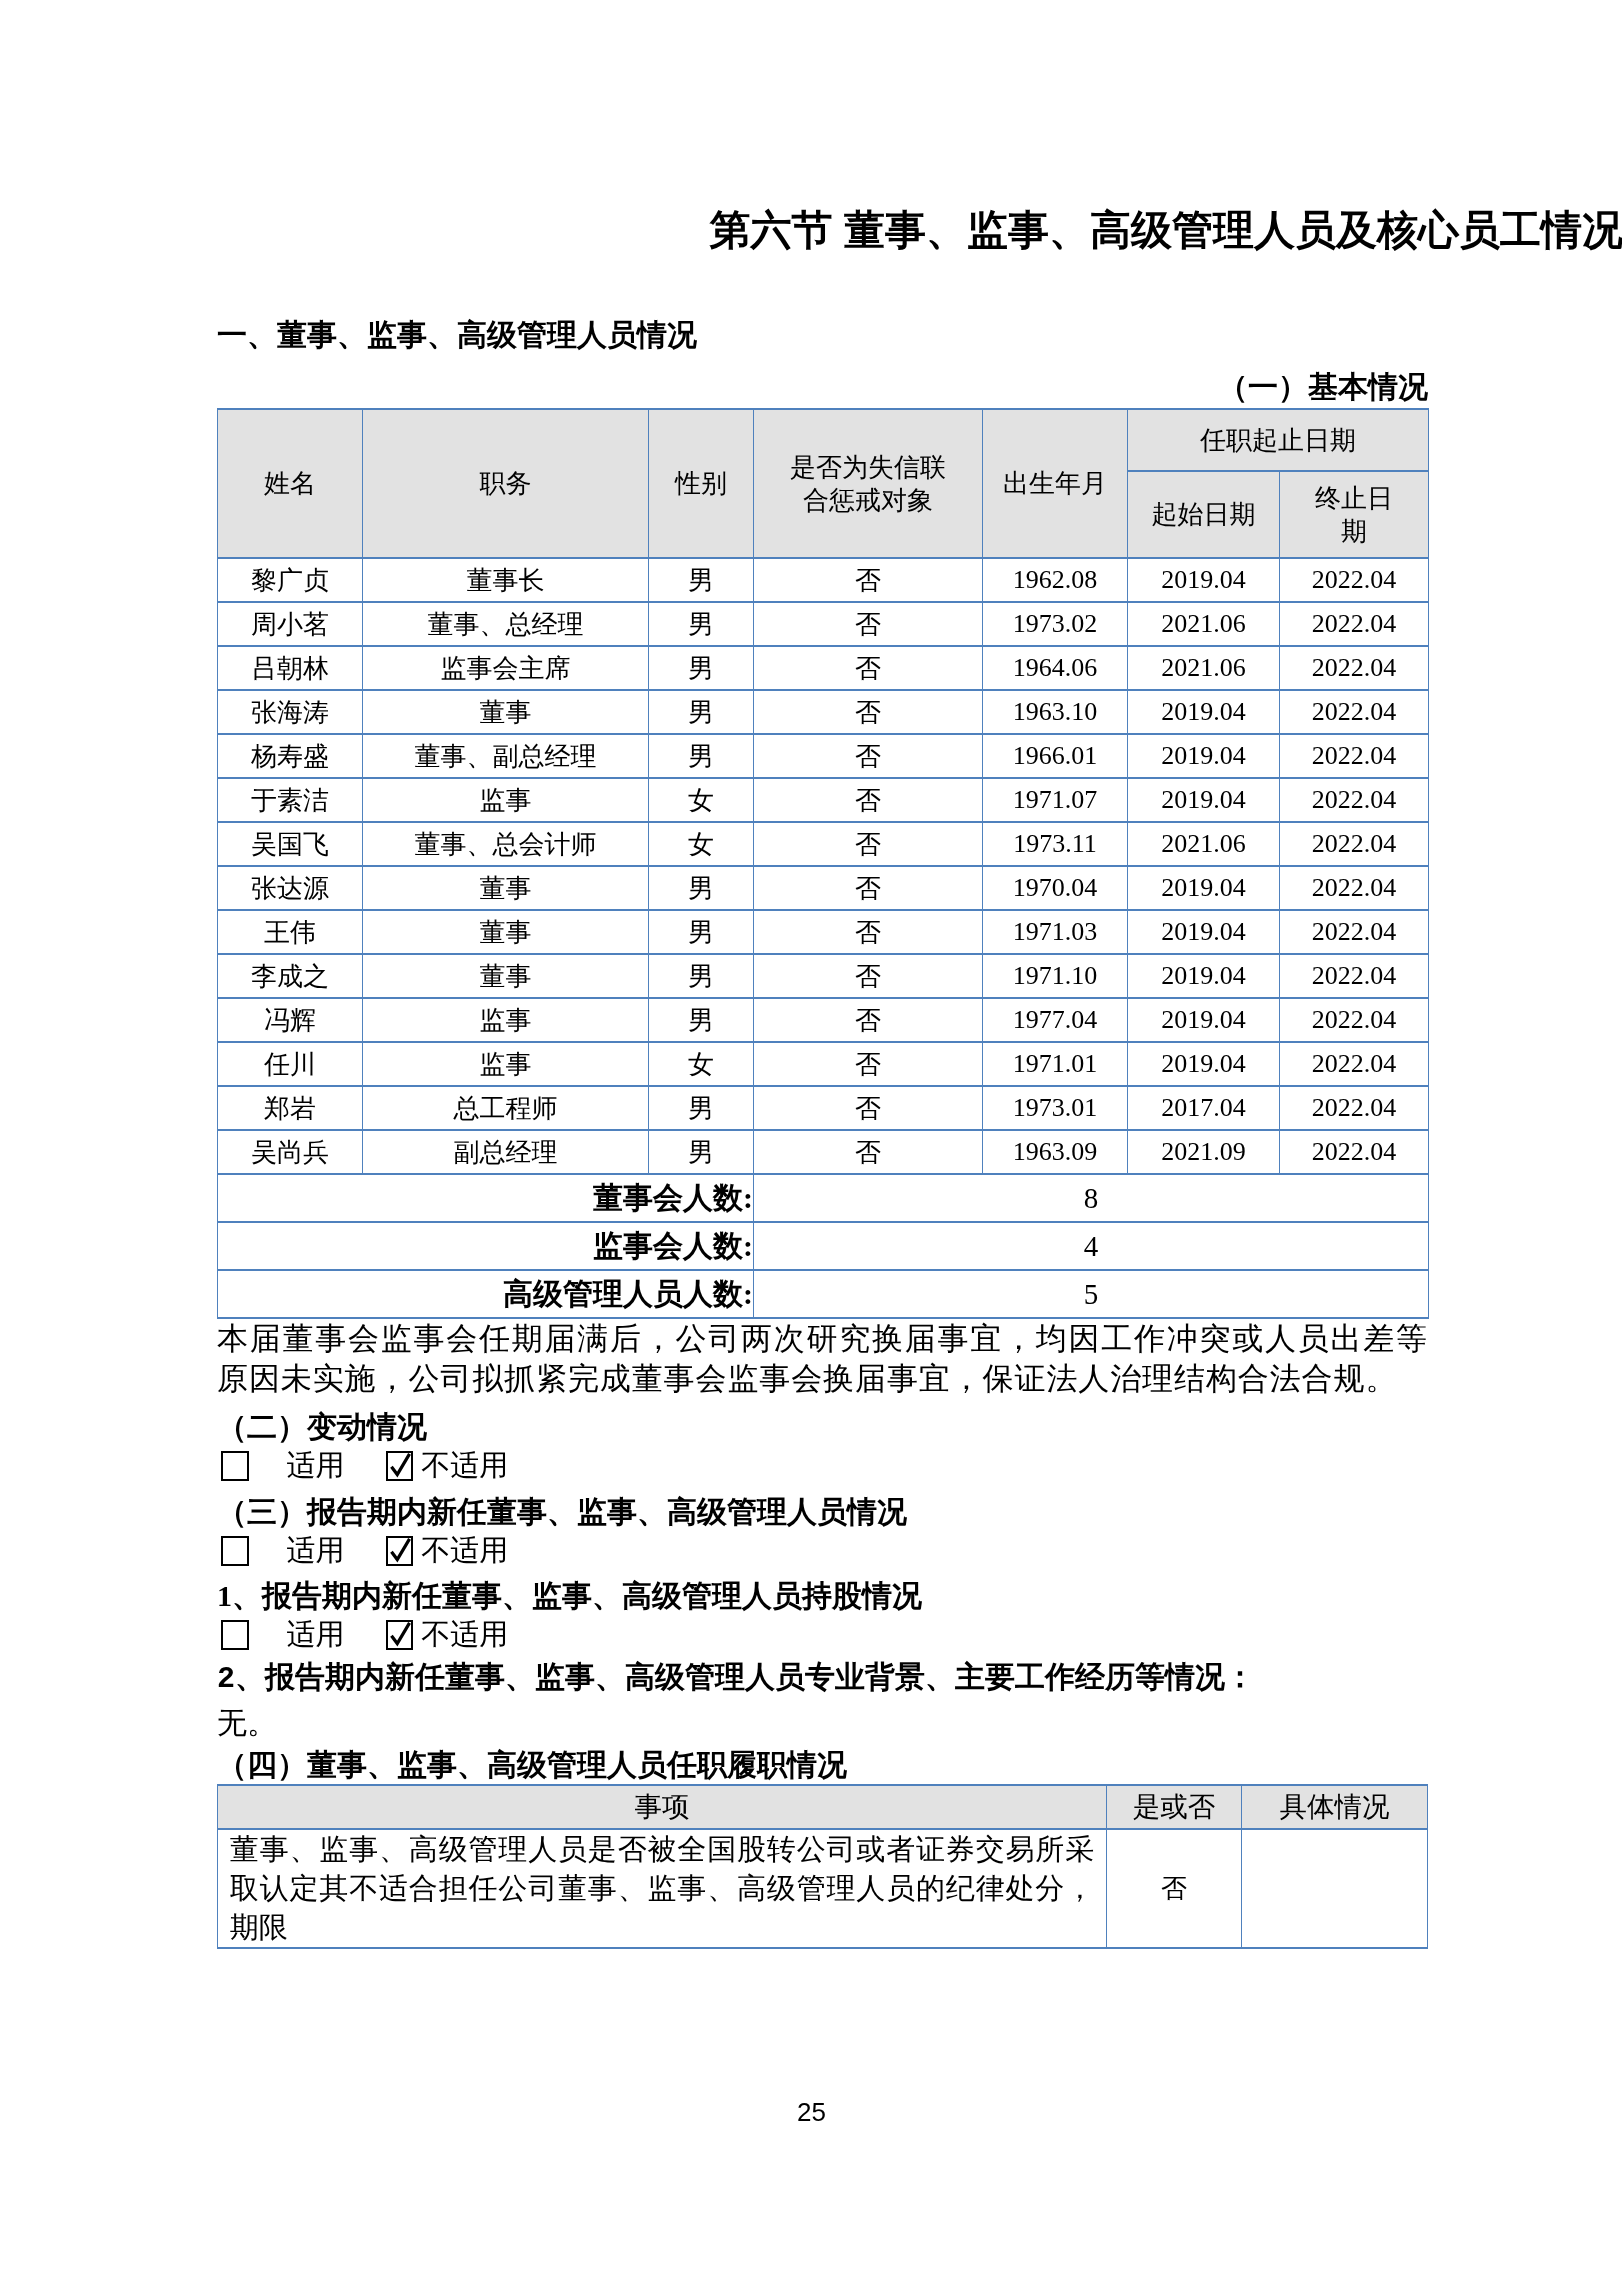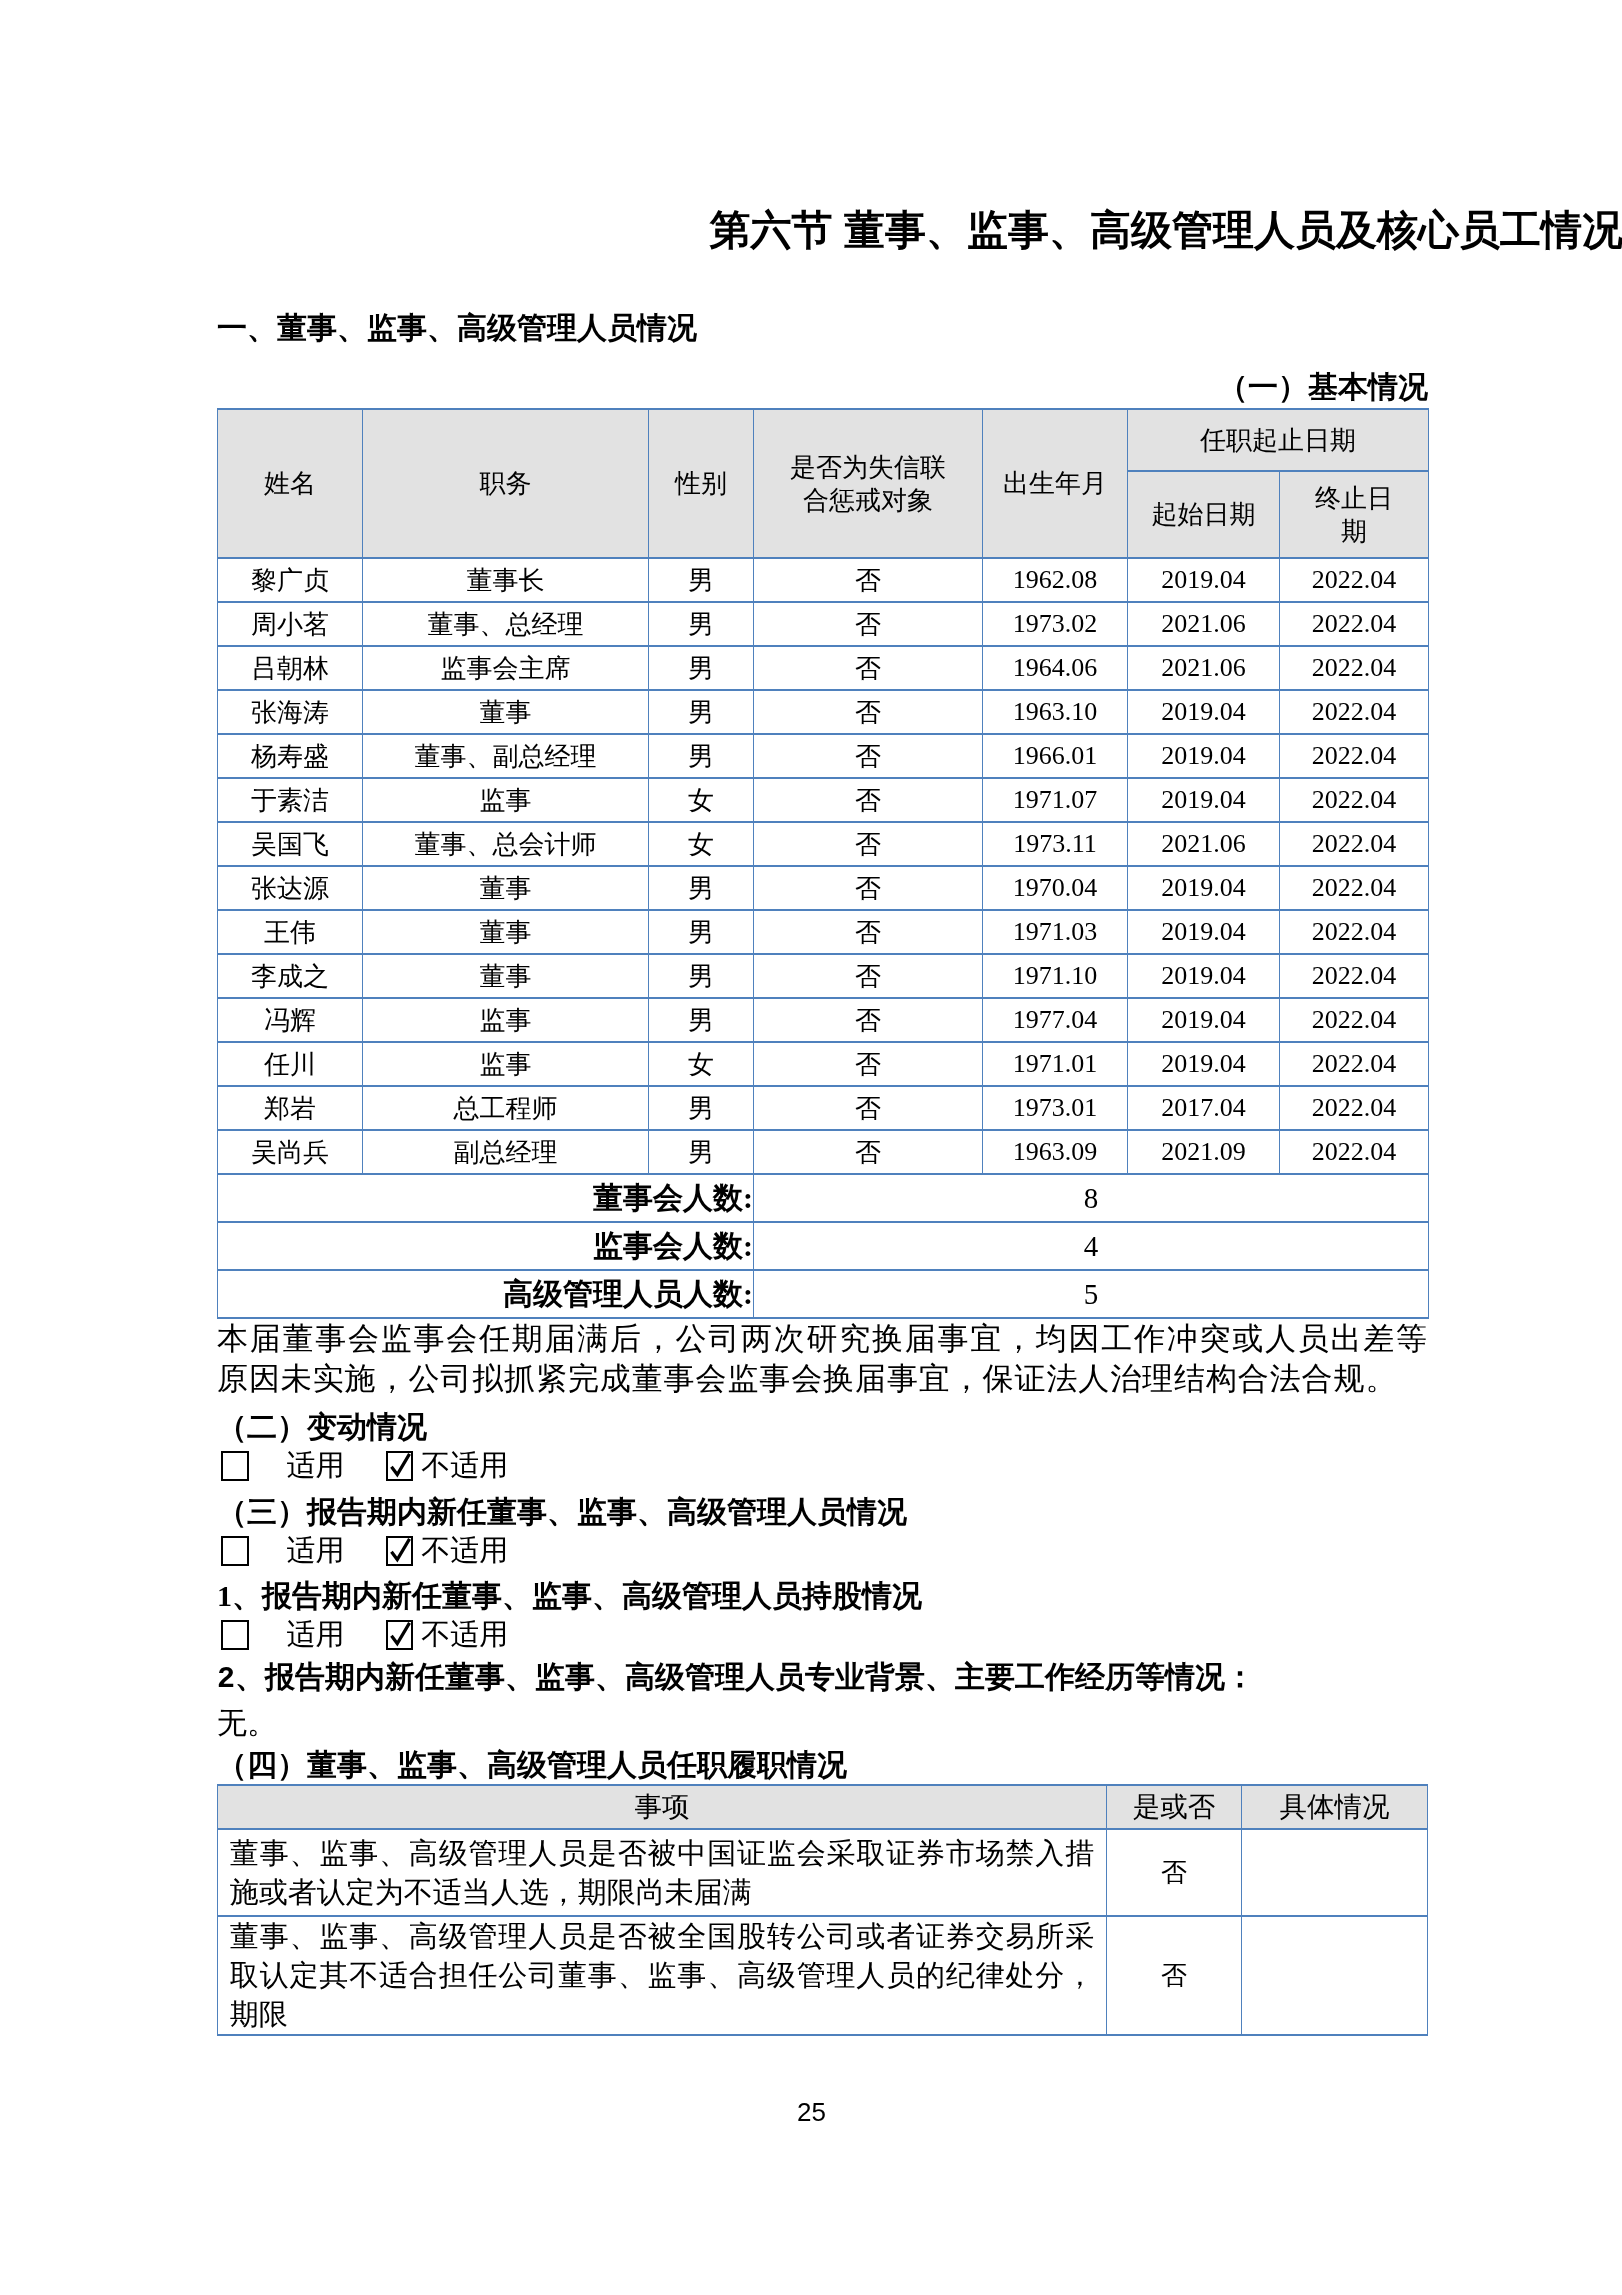--- a/index.html
+++ b/index.html
@@ -11,21 +11,21 @@
   .doc-title {
     position:absolute; top:207px; left:0; width:100%;
     text-align:right; font-size:41px; font-weight:bold; line-height:47px;
     font-family:"Liberation Sans","DejaVu Sans",sans-serif;
   }
   .heading {
     position:absolute; left:217px; width:1211px;
     font-size:30px; font-weight:bold; line-height:37px; white-space:nowrap;
   }
   .plain { font-weight:normal; }
-  .h-s1   { top:309px; }
+  .h-s1   { top:316px; }
   .h-s1-1 { top:368px;text-align:right; }
   .h-s1-2 { top:1408px; }
   .h-s1-3 { top:1493px; }
   .h-s1-3-1 { top:1577px; }
   .h-s1-3-2 { top:1661px;font-family:Liberation Mono, monospace; }
   .h-none { top:1704px; }
   .h-s1-4 { top:1746px; }
 
   table { border-collapse:collapse; table-layout:fixed; }
   td {
@@ -310,25 +310,20 @@
         <col style="width:135px">
         <col style="width:186px">
     </colgroup>
     <tbody>
         <tr class="hr hdr">
       <td>事项</td>
       <td>是或否</td>
       <td>具体情况</td>
     </tr>
     <tr class="dr">
-      <td class="item-cell">董事、监事、高级管理人员是否被中国证监会采取证券市场禁入措施或者认定为不适当人选，期限尚未届满</td>
-      <td class="answer-cell">否</td>
-      <td></td>
-    </tr>
-    <tr class="dr">
       <td class="item-cell">董事、监事、高级管理人员是否被全国股转公司或者证券交易所采取认定其不适合担任公司董事、监事、高级管理人员的纪律处分，期限</td>
       <td class="answer-cell">否</td>
       <td></td>
     </tr>
   </tbody>
     </table>
 
   <div class="page-num">25</div>
 
 </div>

